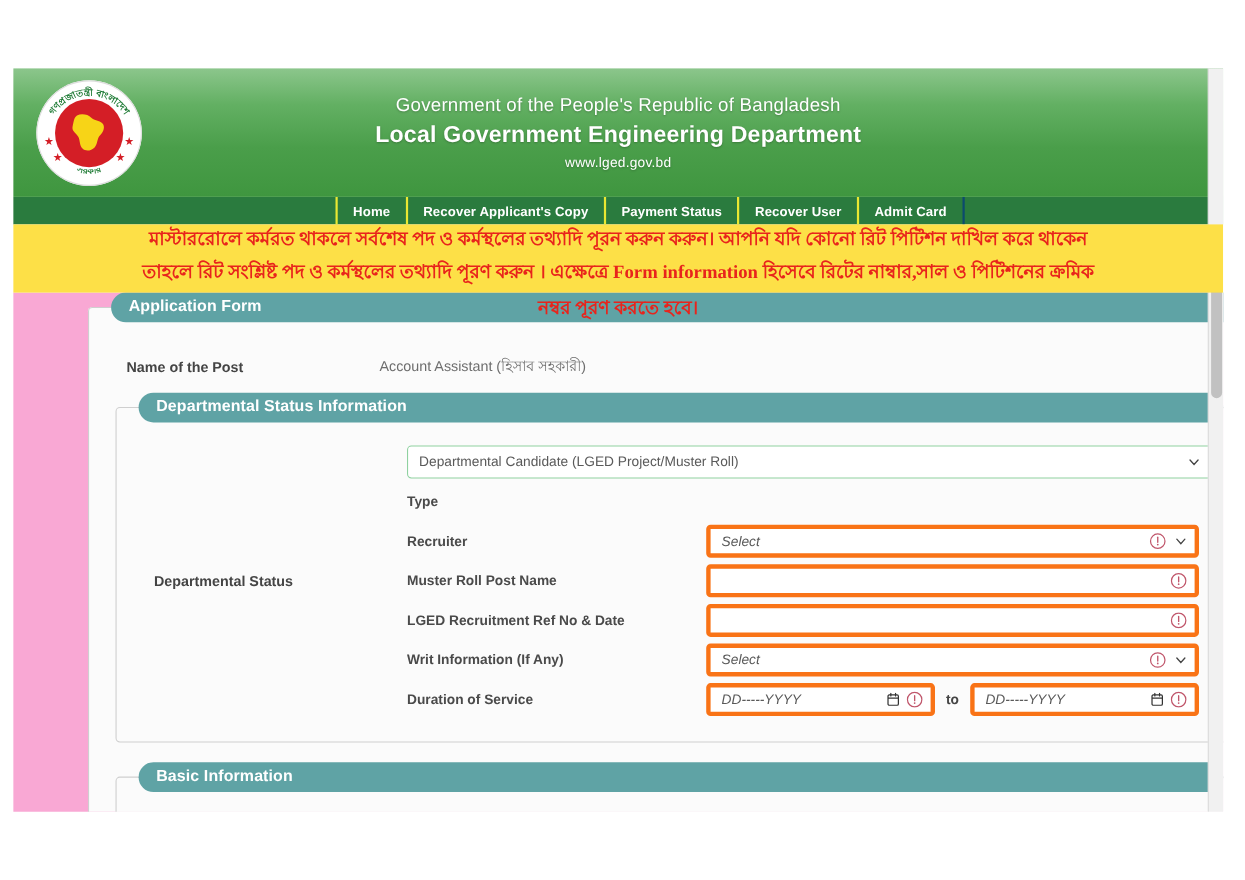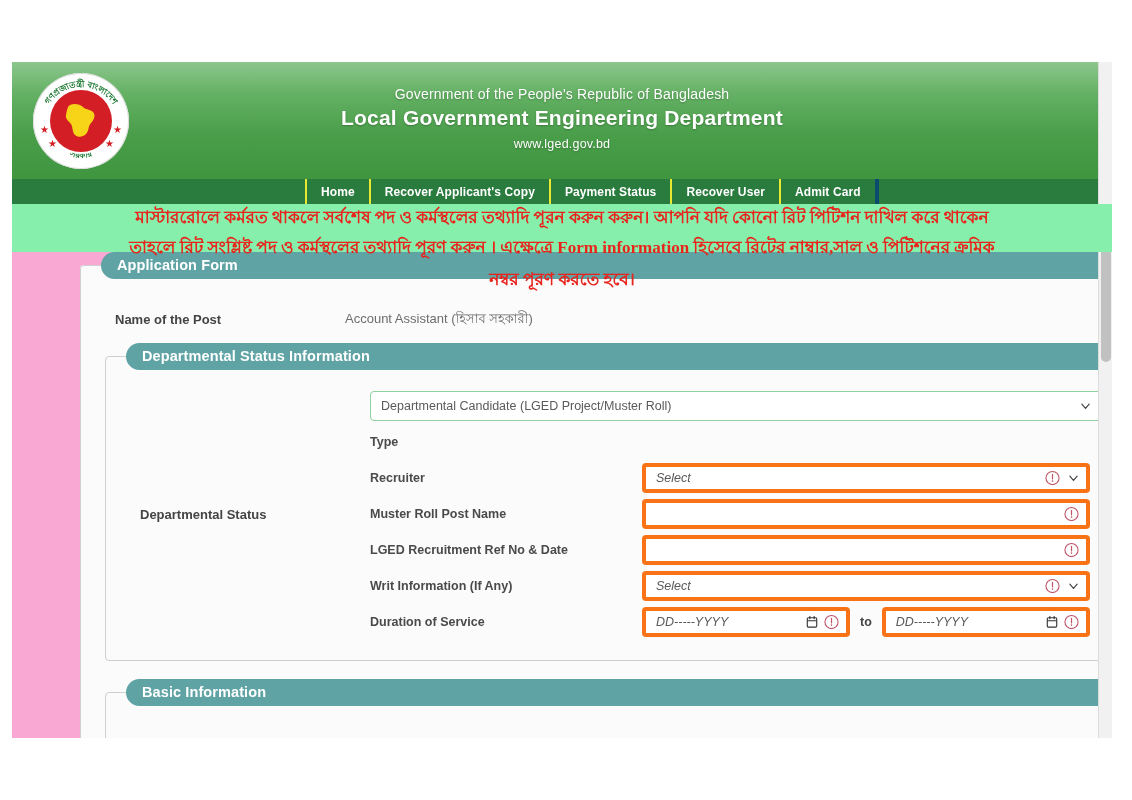--- a/index.html
+++ b/index.html
@@ -29,21 +29,21 @@
     overflow: hidden;
   }
   #header-titles {
     position: absolute;
     left: 0; right: 0; top: 22px;
     text-align: center;
     color: #ffffff;
     text-shadow: 0 1px 2px rgba(0,0,0,.25);
   }
   #header-titles .line1 {
-    font-size: 14px; letter-spacing: .2px; line-height: 1.45;
+    font-size: 17px; letter-spacing: .2px; line-height: 1.45;
   }
   #header-titles .line2 {
     font-size: 21px; font-weight: 700; line-height: 1.35; letter-spacing: .2px;
   }
   #header-titles .line3 {
     font-size: 12.5px; line-height: 1.8; letter-spacing: .2px;
   }
 
   
   #emblem {
@@ -105,27 +105,27 @@
     display: flex; align-items: center;
     padding: 0 14px;
     color: #ffffff;
     font-size: 12px;
     font-weight: 600;
     white-space: nowrap;
     border-left: 2px solid #e8e832;
     cursor: pointer;
     letter-spacing: .1px;
   }
-  #main-nav .nav-item:last-child { border-right: 4px solid #0c4a6e; }
+  #main-nav .nav-item:last-child { border-right: 2px solid #0c4a6e; }
 
   
   #notice-area {
     position: relative;
-    background: #86efac;
-    height: 48px;
+    background: #fde047;
+    height: 62px;
     overflow: visible;
     z-index: 5;
   }
   #notice-area .notice-line {
     position: absolute;
     left: 0; right: 0;
     text-align: center;
     color: #e8241c;
     font-weight: 700;
     font-size: 17px;

